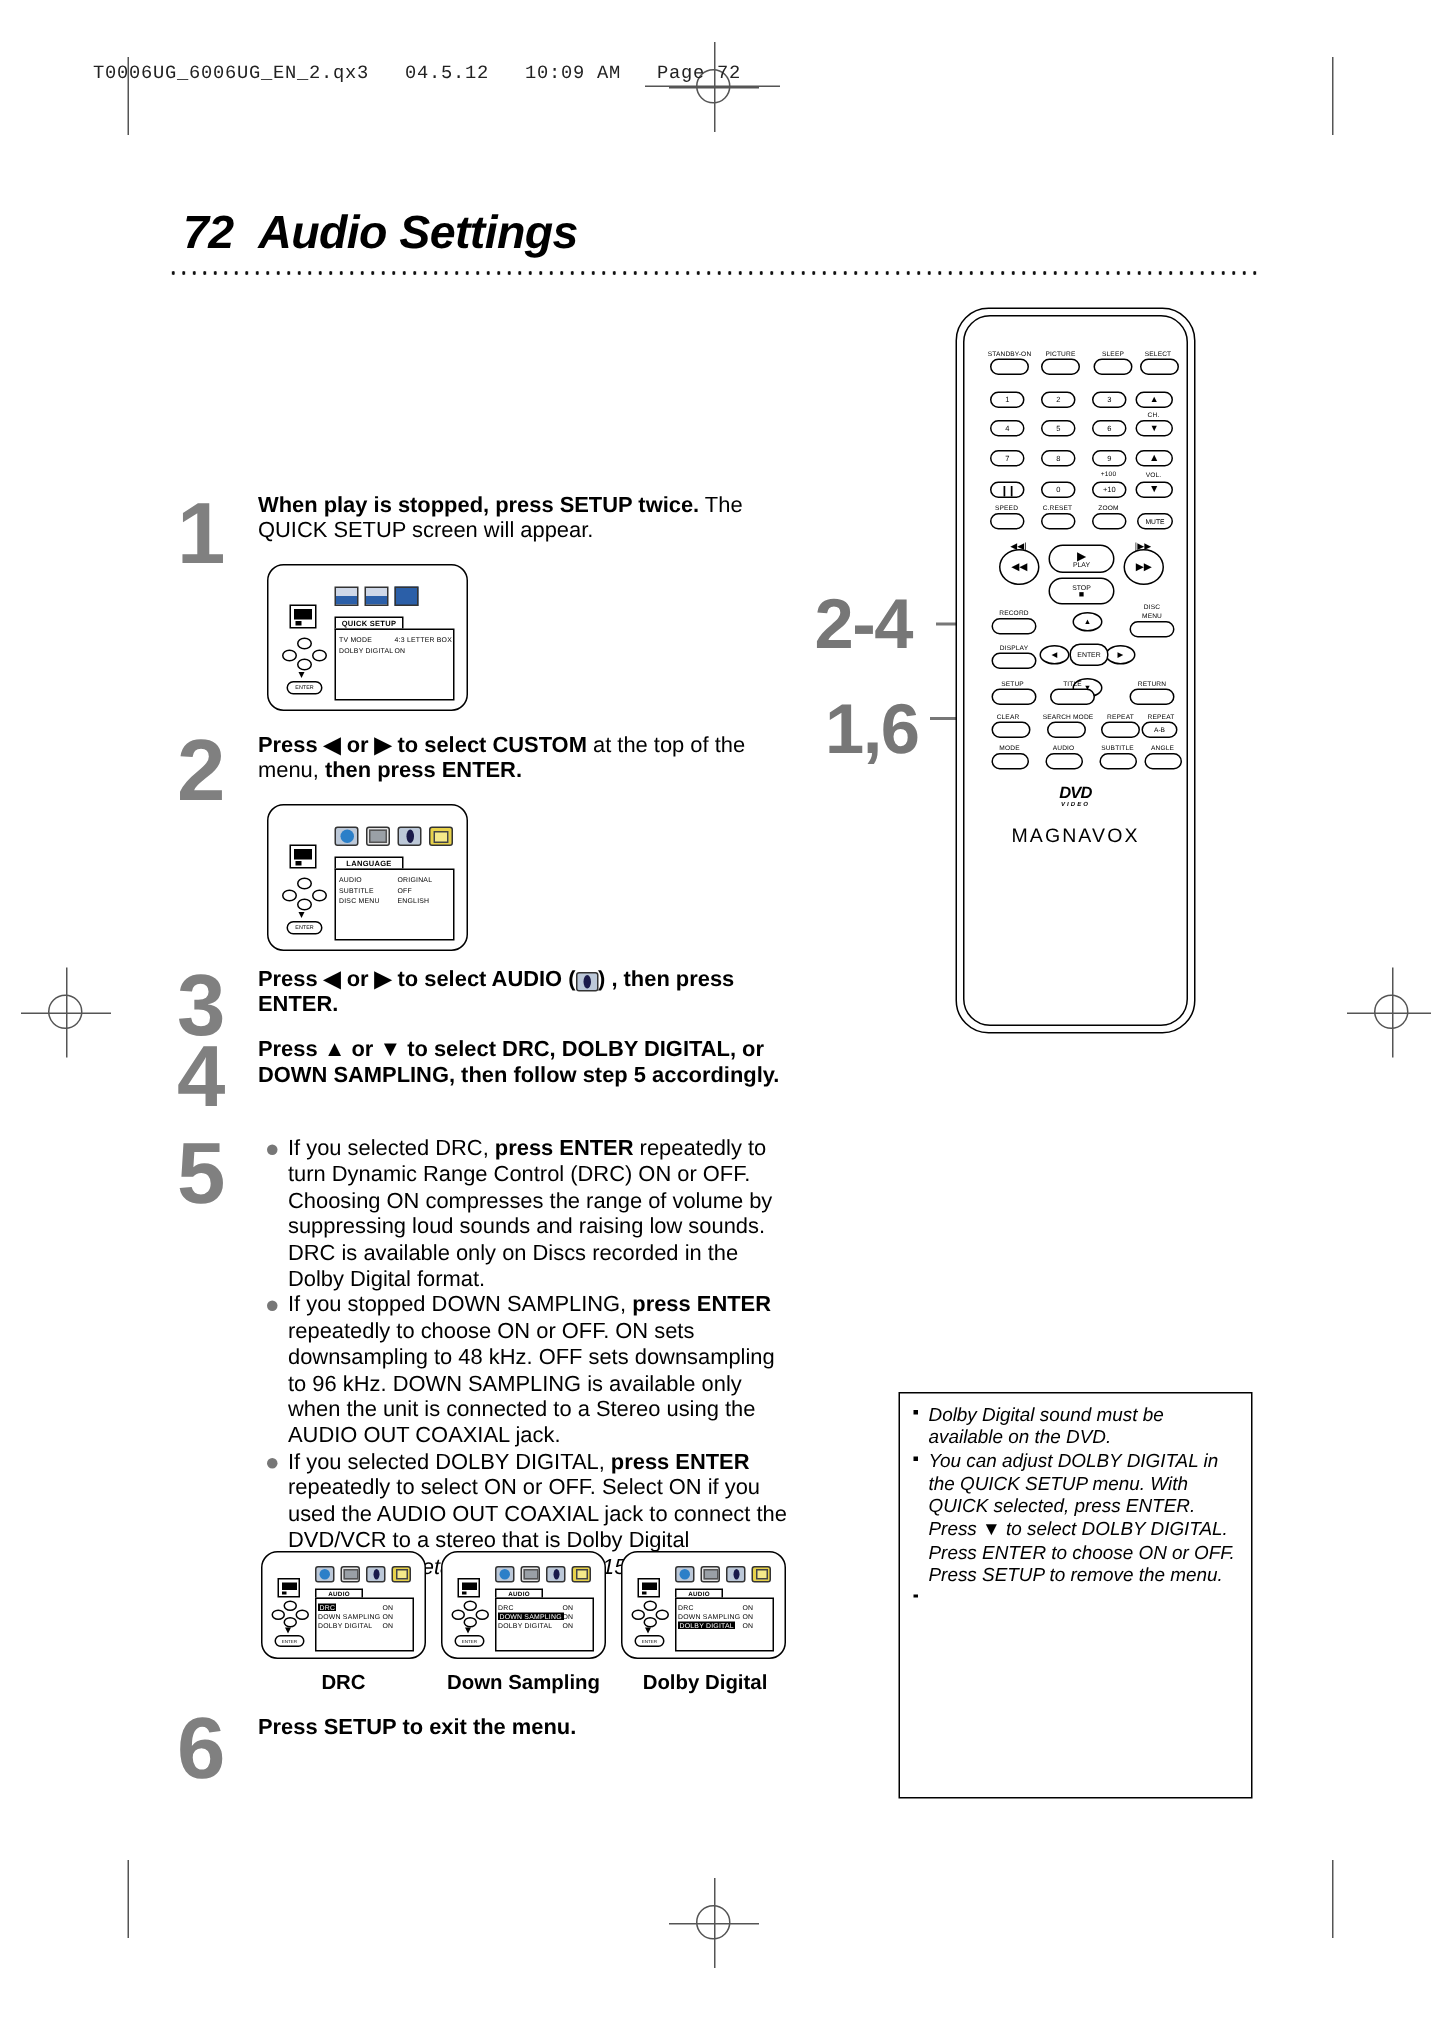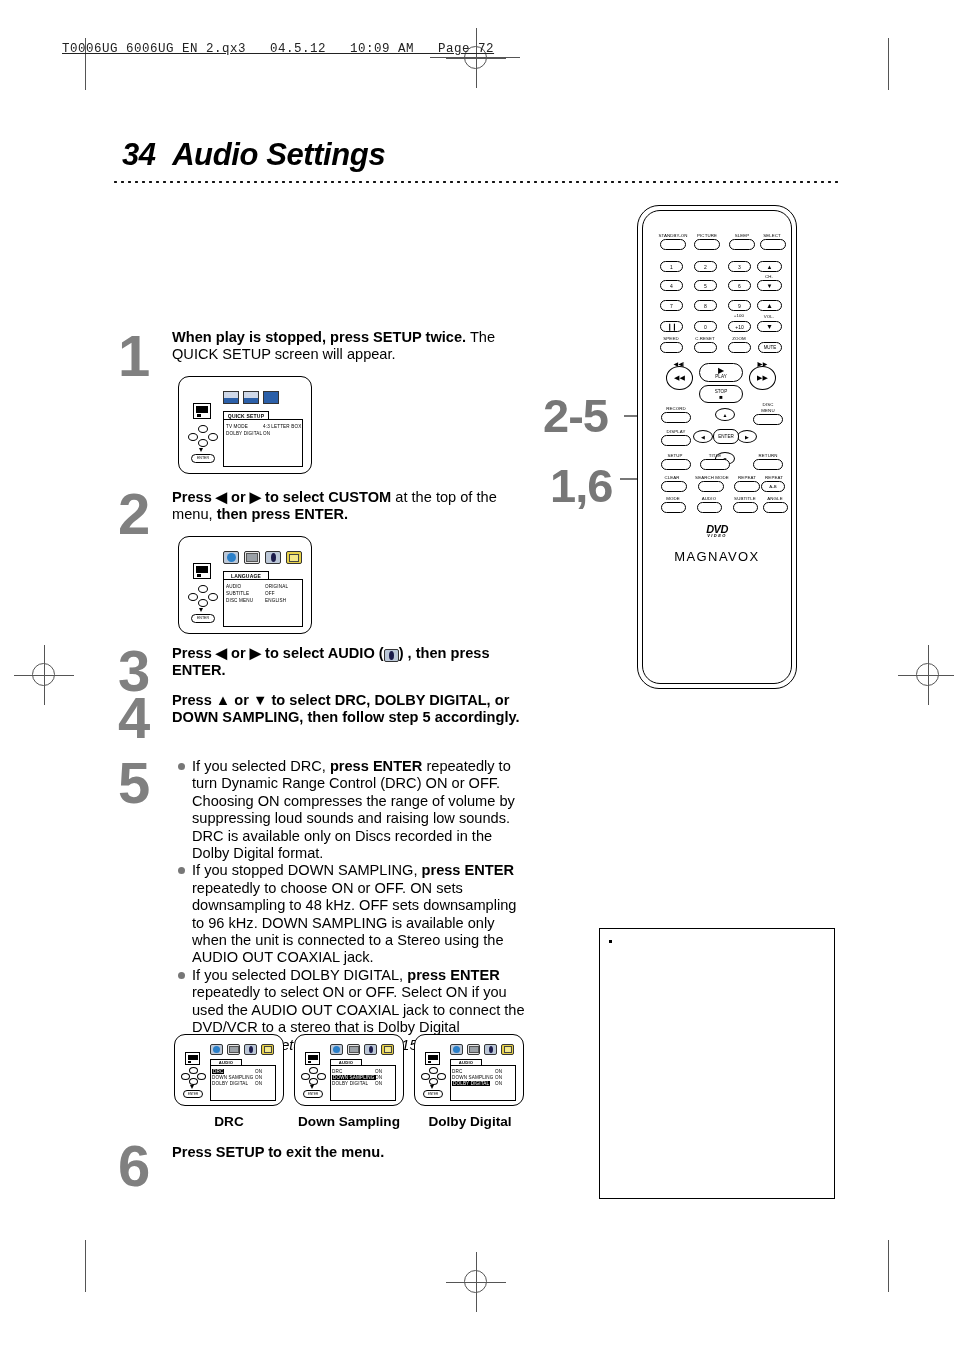--- a/index.html
+++ b/index.html
@@ -9,21 +9,21 @@
   
   .regmark{position:absolute;width:60px;height:60px;}
   .regmark .circ{position:absolute;left:18px;top:18px;width:23px;height:23px;
       border:1.1px solid #555;border-radius:50%;box-sizing:border-box;}
   .regmark .vl{position:absolute;left:29.5px;top:0;width:1.1px;height:60px;background:#555;}
   .regmark .hl{position:absolute;left:0;top:29.5px;width:60px;height:1.1px;background:#555;}
   .cropline{position:absolute;background:#555;}
 
   
   .filehdr{position:absolute;left:62px;top:42px;font-family:"Liberation Mono",monospace;
-      font-size:12.5px;letter-spacing:.5px;color:#222;white-space:pre;text-decoration:underline;}
+      font-size:12.5px;letter-spacing:.5px;color:#222;white-space:pre;}
 
   
   .pagetitle{position:absolute;left:122px;top:137px;font-size:31px;font-weight:bold;
       font-style:italic;letter-spacing:-0.4px;color:#000;white-space:nowrap;}
   .dots{position:absolute;left:112px;top:180px;width:728px;height:4px;
       background-image:radial-gradient(circle,#111 1.1px, rgba(0,0,0,0) 1.3px);
       background-size:7px 4px;background-repeat:repeat-x;}
 
   
   .intro{position:absolute;left:112px;top:194px;width:420px;font-size:14.6px;
@@ -120,21 +120,21 @@
 </div>
 <div class="cropline" style="left:85px;top:38px;width:1.2px;height:52px;"></div>
 <div class="cropline" style="left:888px;top:38px;width:1.2px;height:52px;"></div>
 <div class="cropline" style="left:85px;top:1240px;width:1.2px;height:52px;"></div>
 <div class="cropline" style="left:888px;top:1240px;width:1.2px;height:52px;"></div>
 <div class="cropline" style="left:430px;top:57px;width:90px;height:1.2px;"></div>
 
 <div class="filehdr">T0006UG_6006UG_EN_2.qx3   04.5.12   10:09 AM   Page 72</div>
 
 <div class="pagetitle">
-  <span>34</span>&nbsp;&nbsp;<span>Audio Settings</span>
+  <span>72</span>&nbsp;&nbsp;<span>Audio Settings</span>
 </div>
 <div class="dots"></div>
 
 <div class="intro">
 </div>
 
 <div class="stepnum" style="left:118px;top:330px;">1</div>
 <div class="steptxt" style="left:172px;top:329px;width:357px;">
   <b>When play is stopped, press SETUP twice.</b><span> The QUICK SETUP screen will appear.</span>
 </div>
@@ -352,25 +352,33 @@
 
 <div class="stepnum" style="left:118px;top:1140px;">6</div>
 <div class="steptxt" style="left:172px;top:1144px;width:357px;">
   <b>Press SETUP to exit the menu.</b>
 </div>
 
 <div class="hints">
   <div class="hints-body">
     <div class="hint">
       <span class="hb"></span>
-    </div>
-  </div>
-</div>
-
-<div class="callout" style="left:543px;top:388px;">2-5</div>
+      <span>Dolby Digital sound must be available on the DVD.</span>
+    </div>
+    <div class="hint">
+      <span class="hb"></span>
+      <span>You can adjust DOLBY DIGITAL in the QUICK SETUP menu. With QUICK selected, press ENTER. Press ▼ to select DOLBY DIGITAL. Press ENTER to choose ON or OFF. Press SETUP to remove the menu.</span>
+    </div>
+    <div class="hint">
+      <span class="hb"></span>
+    </div>
+  </div>
+</div>
+
+<div class="callout" style="left:543px;top:388px;">2-4</div>
 <div class="coline" style="left:624px;top:415px;width:68px;"></div>
 <div class="callout" style="left:550px;top:458px;">1,6</div>
 <div class="coline" style="left:620px;top:478px;width:48px;"></div>
 <div class="coline" style="left:692px;top:390px;width:52px;transform:rotate(34deg);transform-origin:left center;"></div>
 
 <div class="remote">
   <div class="rbody"></div>
   <div class="rbody2"></div>
 
   <div class="rlbl" style="left:36px;top:28px;">STANDBY-ON</div>

